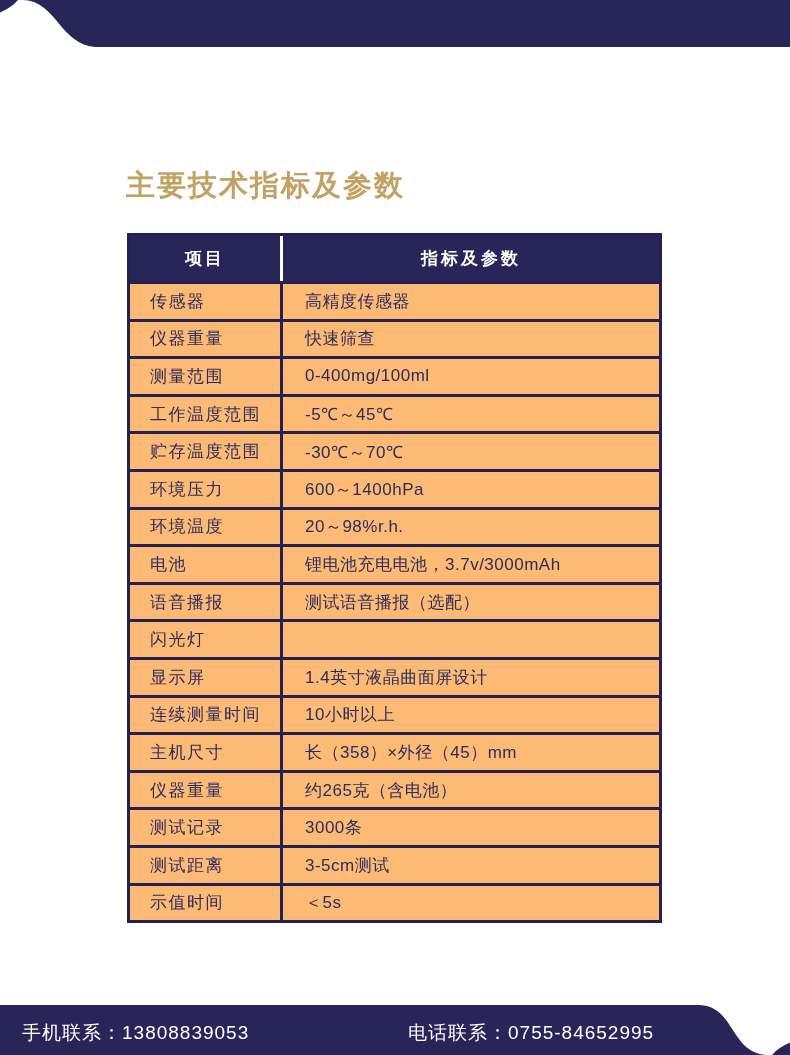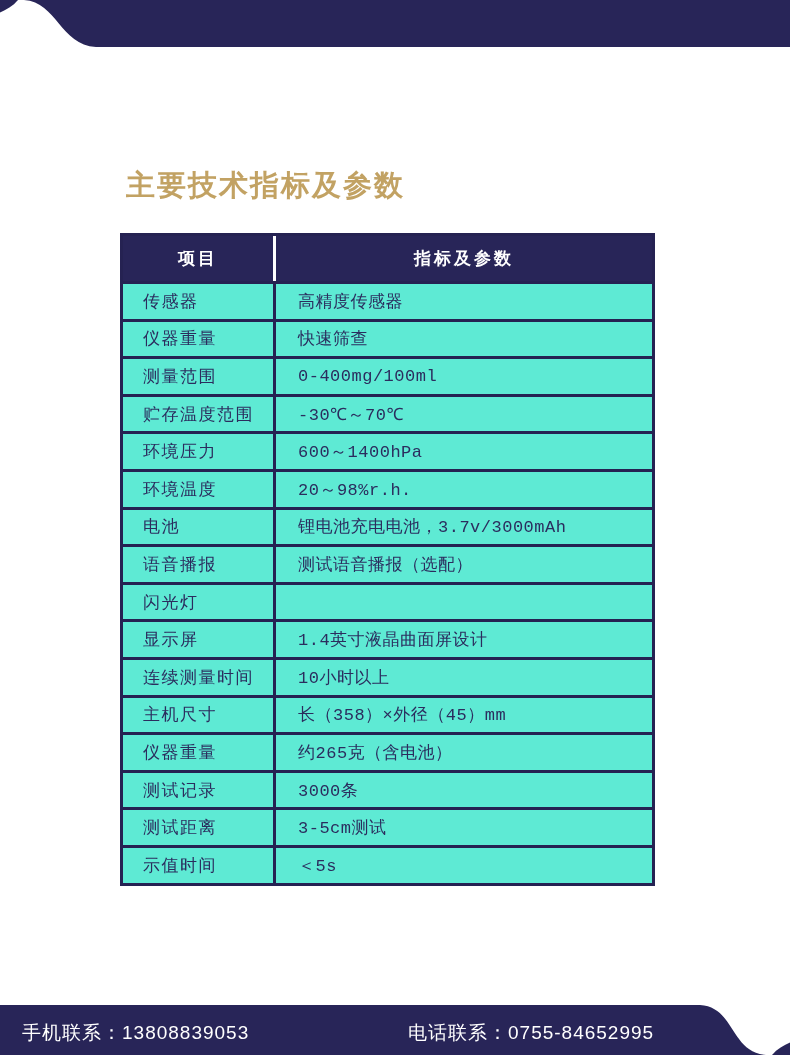--- a/index.html
+++ b/index.html
@@ -18,36 +18,35 @@
 
   
   .page-title {
     position: absolute; left: 126px; top: 166px;
     font-size: 29px; font-weight: bold; letter-spacing: 2px;
     color: #c2a263;
   }
 
   
   .spec-table {
-    position: absolute; left: 120px; top: 233px; width: 535px;
+    position: absolute; left: 127px; top: 233px; width: 535px;
     border: 3px solid #252252; box-sizing: border-box;
     color: #2b2d5e;
-    font-family: Liberation Mono, monospace;
   }
   .spec-header {
     display: flex; background: #282558; height: 45px;
     color: #ffffff; font-weight: bold; font-size: 17px; letter-spacing: 3px;
   }
   .spec-header .hcell { display: flex; align-items: center; justify-content: center; box-sizing: border-box; }
   .spec-header .hcell.item { width: 153px; border-right: 3px solid #ffffff; }
   .spec-header .hcell.value { flex: 1; }
 
   .spec-row {
     display: flex; height: 34.6px; border-top: 3px solid #252252;
-    background: #5eead4; font-size: 17px;
+    background: #fdba74; font-size: 17px;
   }
   .spec-row .cell {
     display: flex; align-items: center; box-sizing: border-box;
     white-space: nowrap; overflow: hidden;
   }
   .spec-row .cell.item {
     width: 153px; border-right: 3px solid #252252;
     padding-left: 20px; letter-spacing: 1.5px;
   }
   .spec-row .cell.value { flex: 1; padding-left: 22px; letter-spacing: 0.5px; }
@@ -83,20 +82,24 @@
       <div class="cell item">传感器</div>
       <div class="cell value">高精度传感器</div>
     </div>
     <div class="spec-row">
       <div class="cell item">仪器重量</div>
       <div class="cell value">快速筛查</div>
     </div>
     <div class="spec-row">
       <div class="cell item">测量范围</div>
       <div class="cell value">0-400mg/100ml</div>
+    </div>
+    <div class="spec-row">
+      <div class="cell item">工作温度范围</div>
+      <div class="cell value">-5℃～45℃</div>
     </div>
     <div class="spec-row">
       <div class="cell item">贮存温度范围</div>
       <div class="cell value">-30℃～70℃</div>
     </div>
     <div class="spec-row">
       <div class="cell item">环境压力</div>
       <div class="cell value">600～1400hPa</div>
     </div>
     <div class="spec-row">

